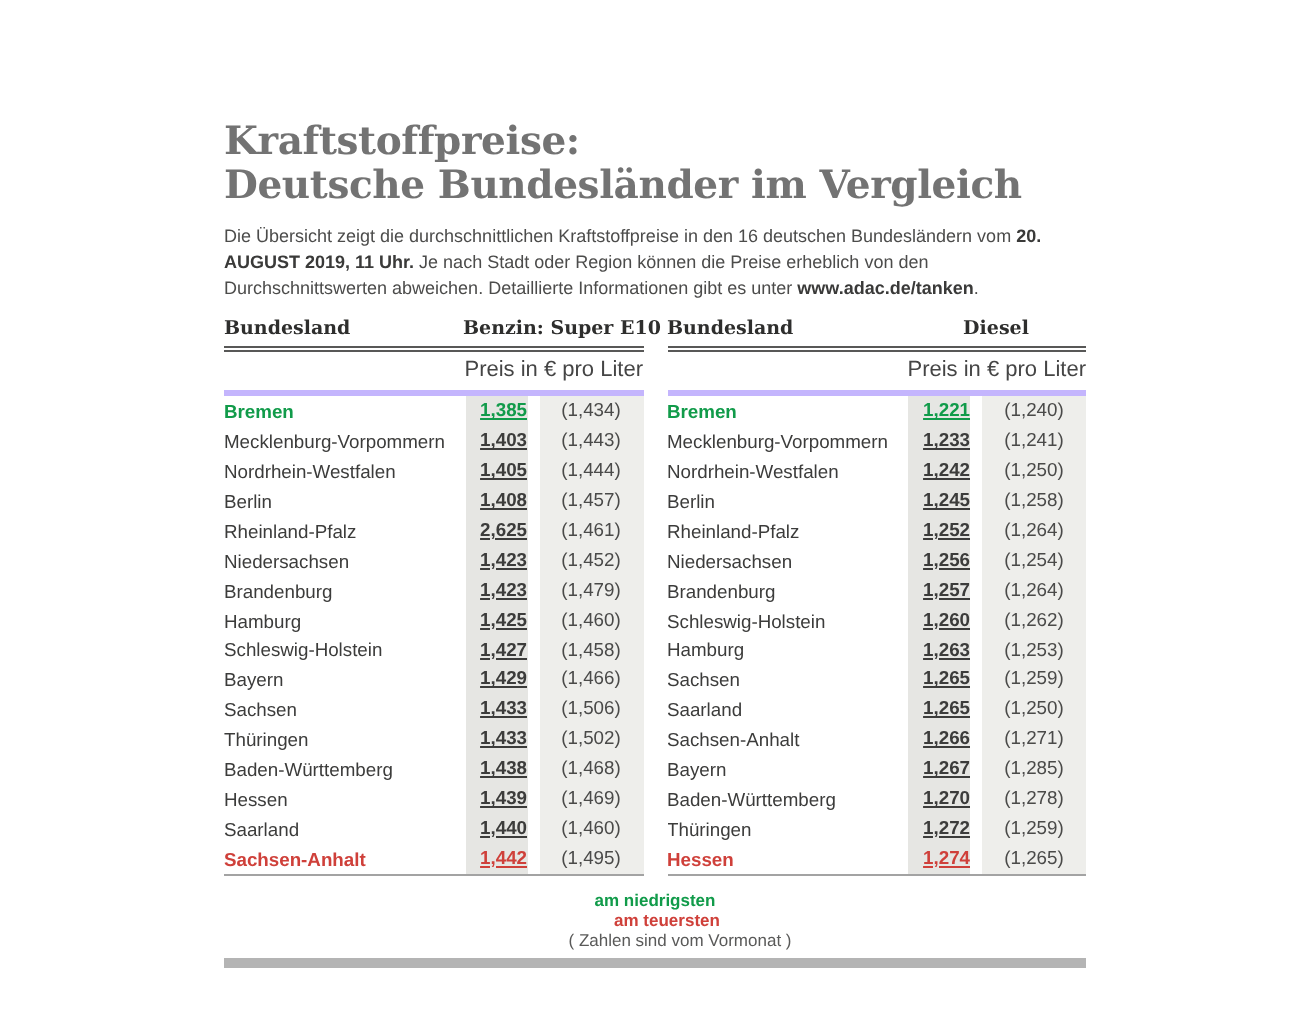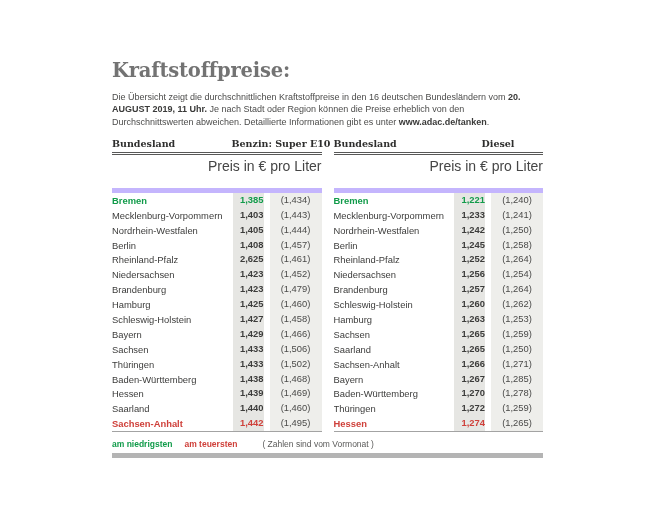--- a/index.html
+++ b/index.html
@@ -46,61 +46,63 @@
     font-family:"DejaVu Serif","Liberation Serif",serif;
     font-weight:700;
     font-size:9.5px;
     color:#2e2e2d;
   }
   .th-state{flex:1;}
   .th-fuel{width:90px;text-align:center;white-space:nowrap;}
   .subhead{
     display:flex;
     justify-content:flex-end;
-    padding:3px 0 14px 0;
-    border-bottom:5px solid #c4b5fd;
-    font-size:14px;
+    padding:3px 0 4px 0;
+    border-bottom:3px solid #c4b5fd;
+    font-size:11px;
     color:#454545;
   }
   .tbody{border-bottom:1px solid #a3a3a3;}
   .row{
     display:flex;
     align-items:center;
     height:14.9px;
     font-size:9.4px;
     color:#3c3c3b;
   }
   .c-state{flex:1;white-space:nowrap;overflow:hidden;}
   .c-price{
     width:31px;
     background:var(--col1_bg,#e6e6e3);
     text-align:right;
     font-weight:700;
     height:100%;
     line-height:14.9px;
     padding-right:0;
     box-sizing:border-box;
+    text-decoration:underline;
   }
   .c-prev{
     width:52px;
     margin-left:6px;
     background:var(--col2_bg,#eeeeeb);
     text-align:center;
     height:100%;
     line-height:14.9px;
     color:#4a4a49;
   }
   .row.lowest .c-state,.row.lowest .c-price{color:var(--green,#119b4a);font-weight:700;}
   .row.highest .c-state,.row.highest .c-price{color:var(--red,#cf403a);font-weight:700;}
   
   .legend{
     margin-top:7px;
     font-size:8.5px;
     display:flex;
     align-items:center;
+    flex-direction:column;
   }
   .legend .lg-low{color:var(--green,#119b4a);font-weight:700;}
   .legend .lg-high{color:var(--red,#cf403a);font-weight:700;margin-left:12px;}
   .legend .lg-note{color:#5a5a59;margin-left:25px;}
   .bar{
     margin-top:4px;
     height:5px;
     background:var(--bar,#b4b4b4);
   }
   .copyright{
@@ -110,20 +112,21 @@
     color:#9b9b9a;
   }
 </style>
 </head>
 <body>
 
 <div class="page">
 
   <div class="title">
     <div>Kraftstoffpreise:</div>
+    <div>Deutsche Bundesländer im Vergleich</div>
   </div>
 
   <p class="intro"><span>Die Übersicht zeigt die durchschnittlichen Kraftstoffpreise in den 16 deutschen Bundesländern vom </span><b>20. AUGUST 2019, 11 Uhr.</b><span> Je nach Stadt oder Region können die Preise erheblich von den Durchschnittswerten abweichen. Detaillierte Informationen gibt es unter </span><b>www.adac.de/tanken</b><span>.</span></p>
 
   <div class="tables">
 
     <div class="table">
       <div class="thead">
         <span class="th-state">Bundesland</span>
         <span class="th-fuel">Benzin: Super E10</span>

